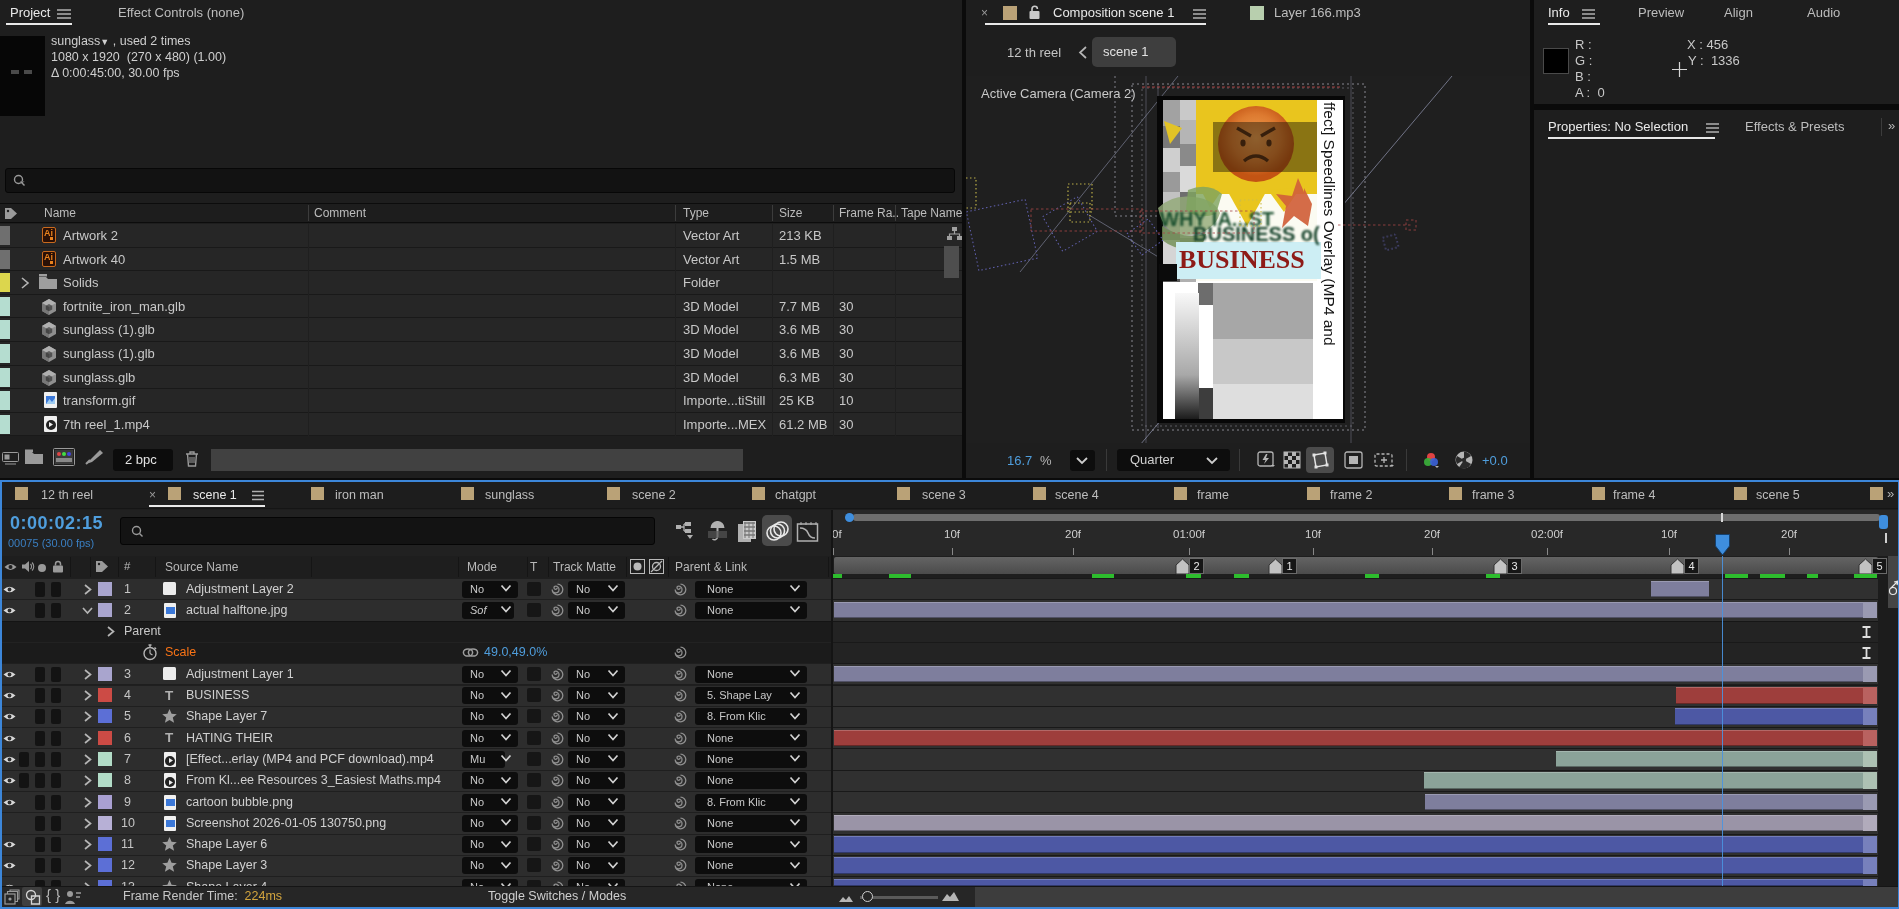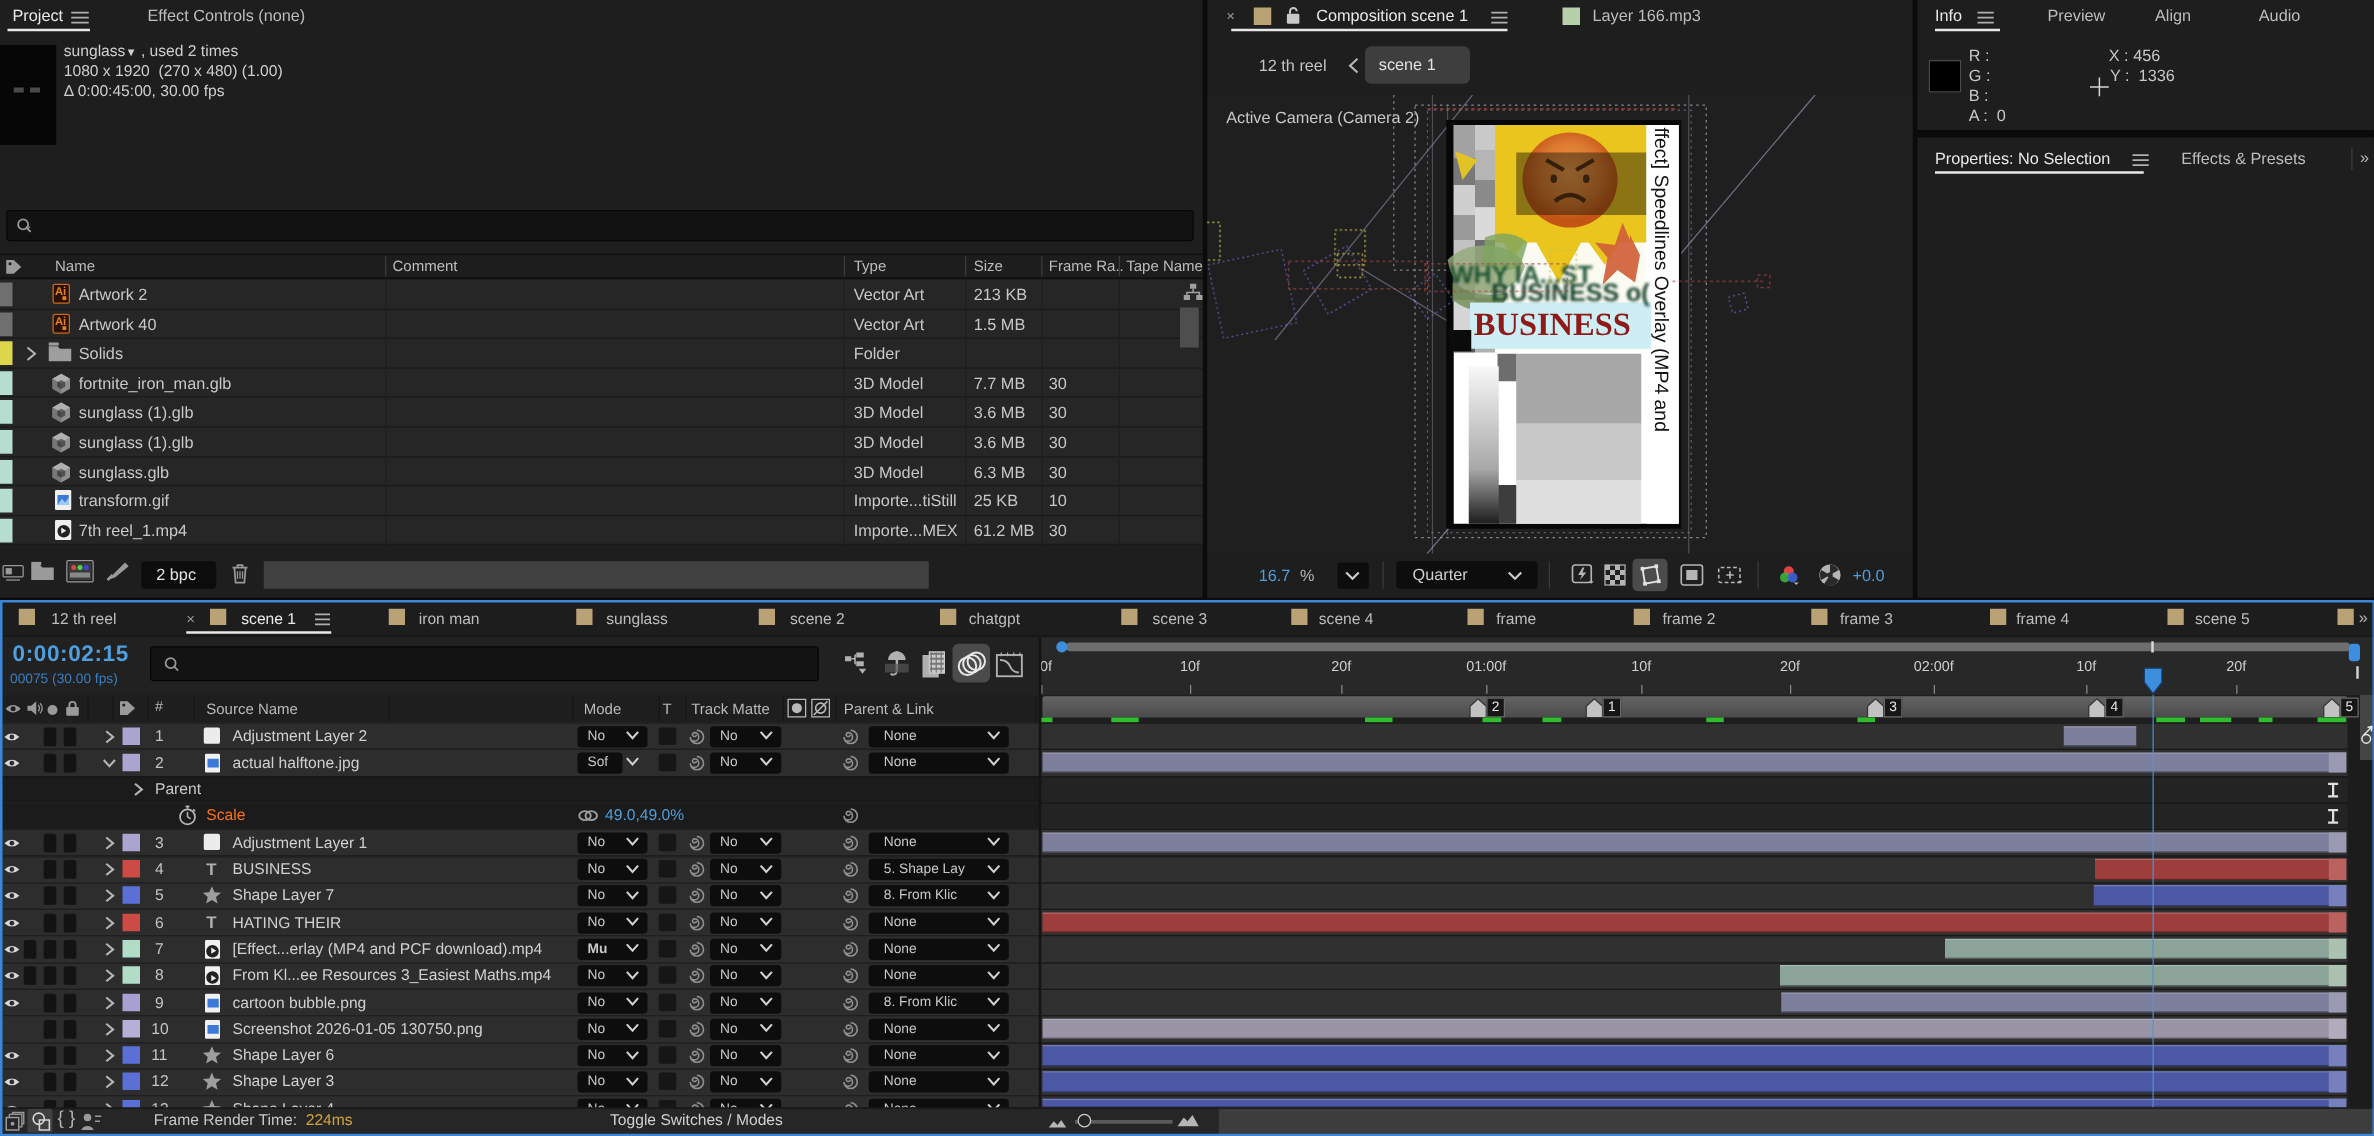--- a/index.html
+++ b/index.html
@@ -624,21 +624,21 @@
 <div class="abs" style="left:35px;top:602.8px;width:10px;height:15px;background:#131313;border-radius:2px;"></div>
 <div class="abs" style="left:51px;top:602.8px;width:10px;height:15px;background:#131313;border-radius:2px;"></div>
 <svg style="left:82px;top:606.3px" width="11" height="9">
     <path d="M1 2 L5.5 7 L10 2" stroke="#b5b5b5" stroke-width="1.7" fill="none"></path>
   </svg>
 <div class="abs" style="left:98px;top:602.8px;width:14px;height:14px;background:#a9a5ce;"></div>
 <div class="txt" style="left:124px;top:602.8px;color:#c5c5c5;">2</div>
 <div class="abs" style="left:164px;top:602.8px;width:12px;height:15px;background:#f0f0f0;border-radius:1px;"></div>
 <div class="abs" style="left:165.5px;top:606.8px;width:9px;height:7px;background:#3b78d8;"></div>
 <div class="txt" style="left:186px;top:602.8px;color:#d0d0d0;">actual halftone.jpg</div>
-<div class="dd" style="left:462px;top:601.8px;width:36px;"><span style="margin-left:8px;">Sof</span></div>
+<div class="dd" style="left:462px;top:601.8px;width:52px;font-style:italic;"><span style="margin-left:8px;">Sof</span></div>
 <svg style="left:501px;top:606.3px" width="10" height="7">
     <path d="M0.5 0.5 L5 5.5 L9.5 0.5" stroke="#d2d2d2" stroke-width="1.7" fill="none"></path>
   </svg>
 <div class="abs" style="left:527px;top:602.8px;width:14px;height:14px;background:#161616;border-radius:2px;"></div>
 <svg style="left:550px;top:602.8px" width="15" height="15" viewBox="0 0 15 15">
     <path d="M7.5 2.2 a5.3 5.3 0 1 1 -5.3 5.3 a3.4 3.4 0 1 0 3.4 -3.4 a1.6 1.6 0 1 0 1.6 1.6" fill="none" stroke="#8f8f8f" stroke-width="1.3"></path>
   </svg>
 <div class="dd" style="left:568px;top:601.8px;width:57px;"><span style="margin-left:8px;">No</span></div>
 <svg style="left:608px;top:606.3px" width="10" height="7">
     <path d="M0.5 0.5 L5 5.5 L9.5 0.5" stroke="#d2d2d2" stroke-width="1.7" fill="none"></path>
@@ -840,21 +840,21 @@
     <path d="M2 1 L7.5 5.5 L2 10" stroke="#b5b5b5" stroke-width="1.7" fill="none"></path>
   </svg>
 <div class="abs" style="left:98px;top:751.9px;width:14px;height:14px;background:#b2dcc7;"></div>
 <div class="txt" style="left:124px;top:751.9px;color:#c5c5c5;">7</div>
 <div class="abs" style="left:164px;top:751.9px;width:12px;height:15px;background:#f0f0f0;border-radius:1px;"></div>
 <div class="abs" style="left:165px;top:755.9px;width:10px;height:10px;background:#222;border-radius:50%;"></div>
 <svg style="left:167.5px;top:758.4px" width="6" height="6">
     <path d="M1 0 L5 2.5 L1 5 Z" fill="#eee"></path>
   </svg>
 <div class="txt" style="left:186px;top:751.9px;color:#d0d0d0;">[Effect...erlay (MP4 and PCF download).mp4</div>
-<div class="dd" style="left:462px;top:750.9px;width:56px;font-weight:bold;"><span style="margin-left:8px;">Mu</span></div>
+<div class="dd" style="left:462px;top:750.9px;width:43px;"><span style="margin-left:8px;">Mu</span></div>
 <svg style="left:501px;top:755.4px" width="10" height="7">
     <path d="M0.5 0.5 L5 5.5 L9.5 0.5" stroke="#d2d2d2" stroke-width="1.7" fill="none"></path>
   </svg>
 <div class="abs" style="left:527px;top:751.9px;width:14px;height:14px;background:#161616;border-radius:2px;"></div>
 <svg style="left:550px;top:751.9px" width="15" height="15" viewBox="0 0 15 15">
     <path d="M7.5 2.2 a5.3 5.3 0 1 1 -5.3 5.3 a3.4 3.4 0 1 0 3.4 -3.4 a1.6 1.6 0 1 0 1.6 1.6" fill="none" stroke="#8f8f8f" stroke-width="1.3"></path>
   </svg>
 <div class="dd" style="left:568px;top:750.9px;width:57px;"><span style="margin-left:8px;">No</span></div>
 <svg style="left:608px;top:755.4px" width="10" height="7">
     <path d="M0.5 0.5 L5 5.5 L9.5 0.5" stroke="#d2d2d2" stroke-width="1.7" fill="none"></path>

